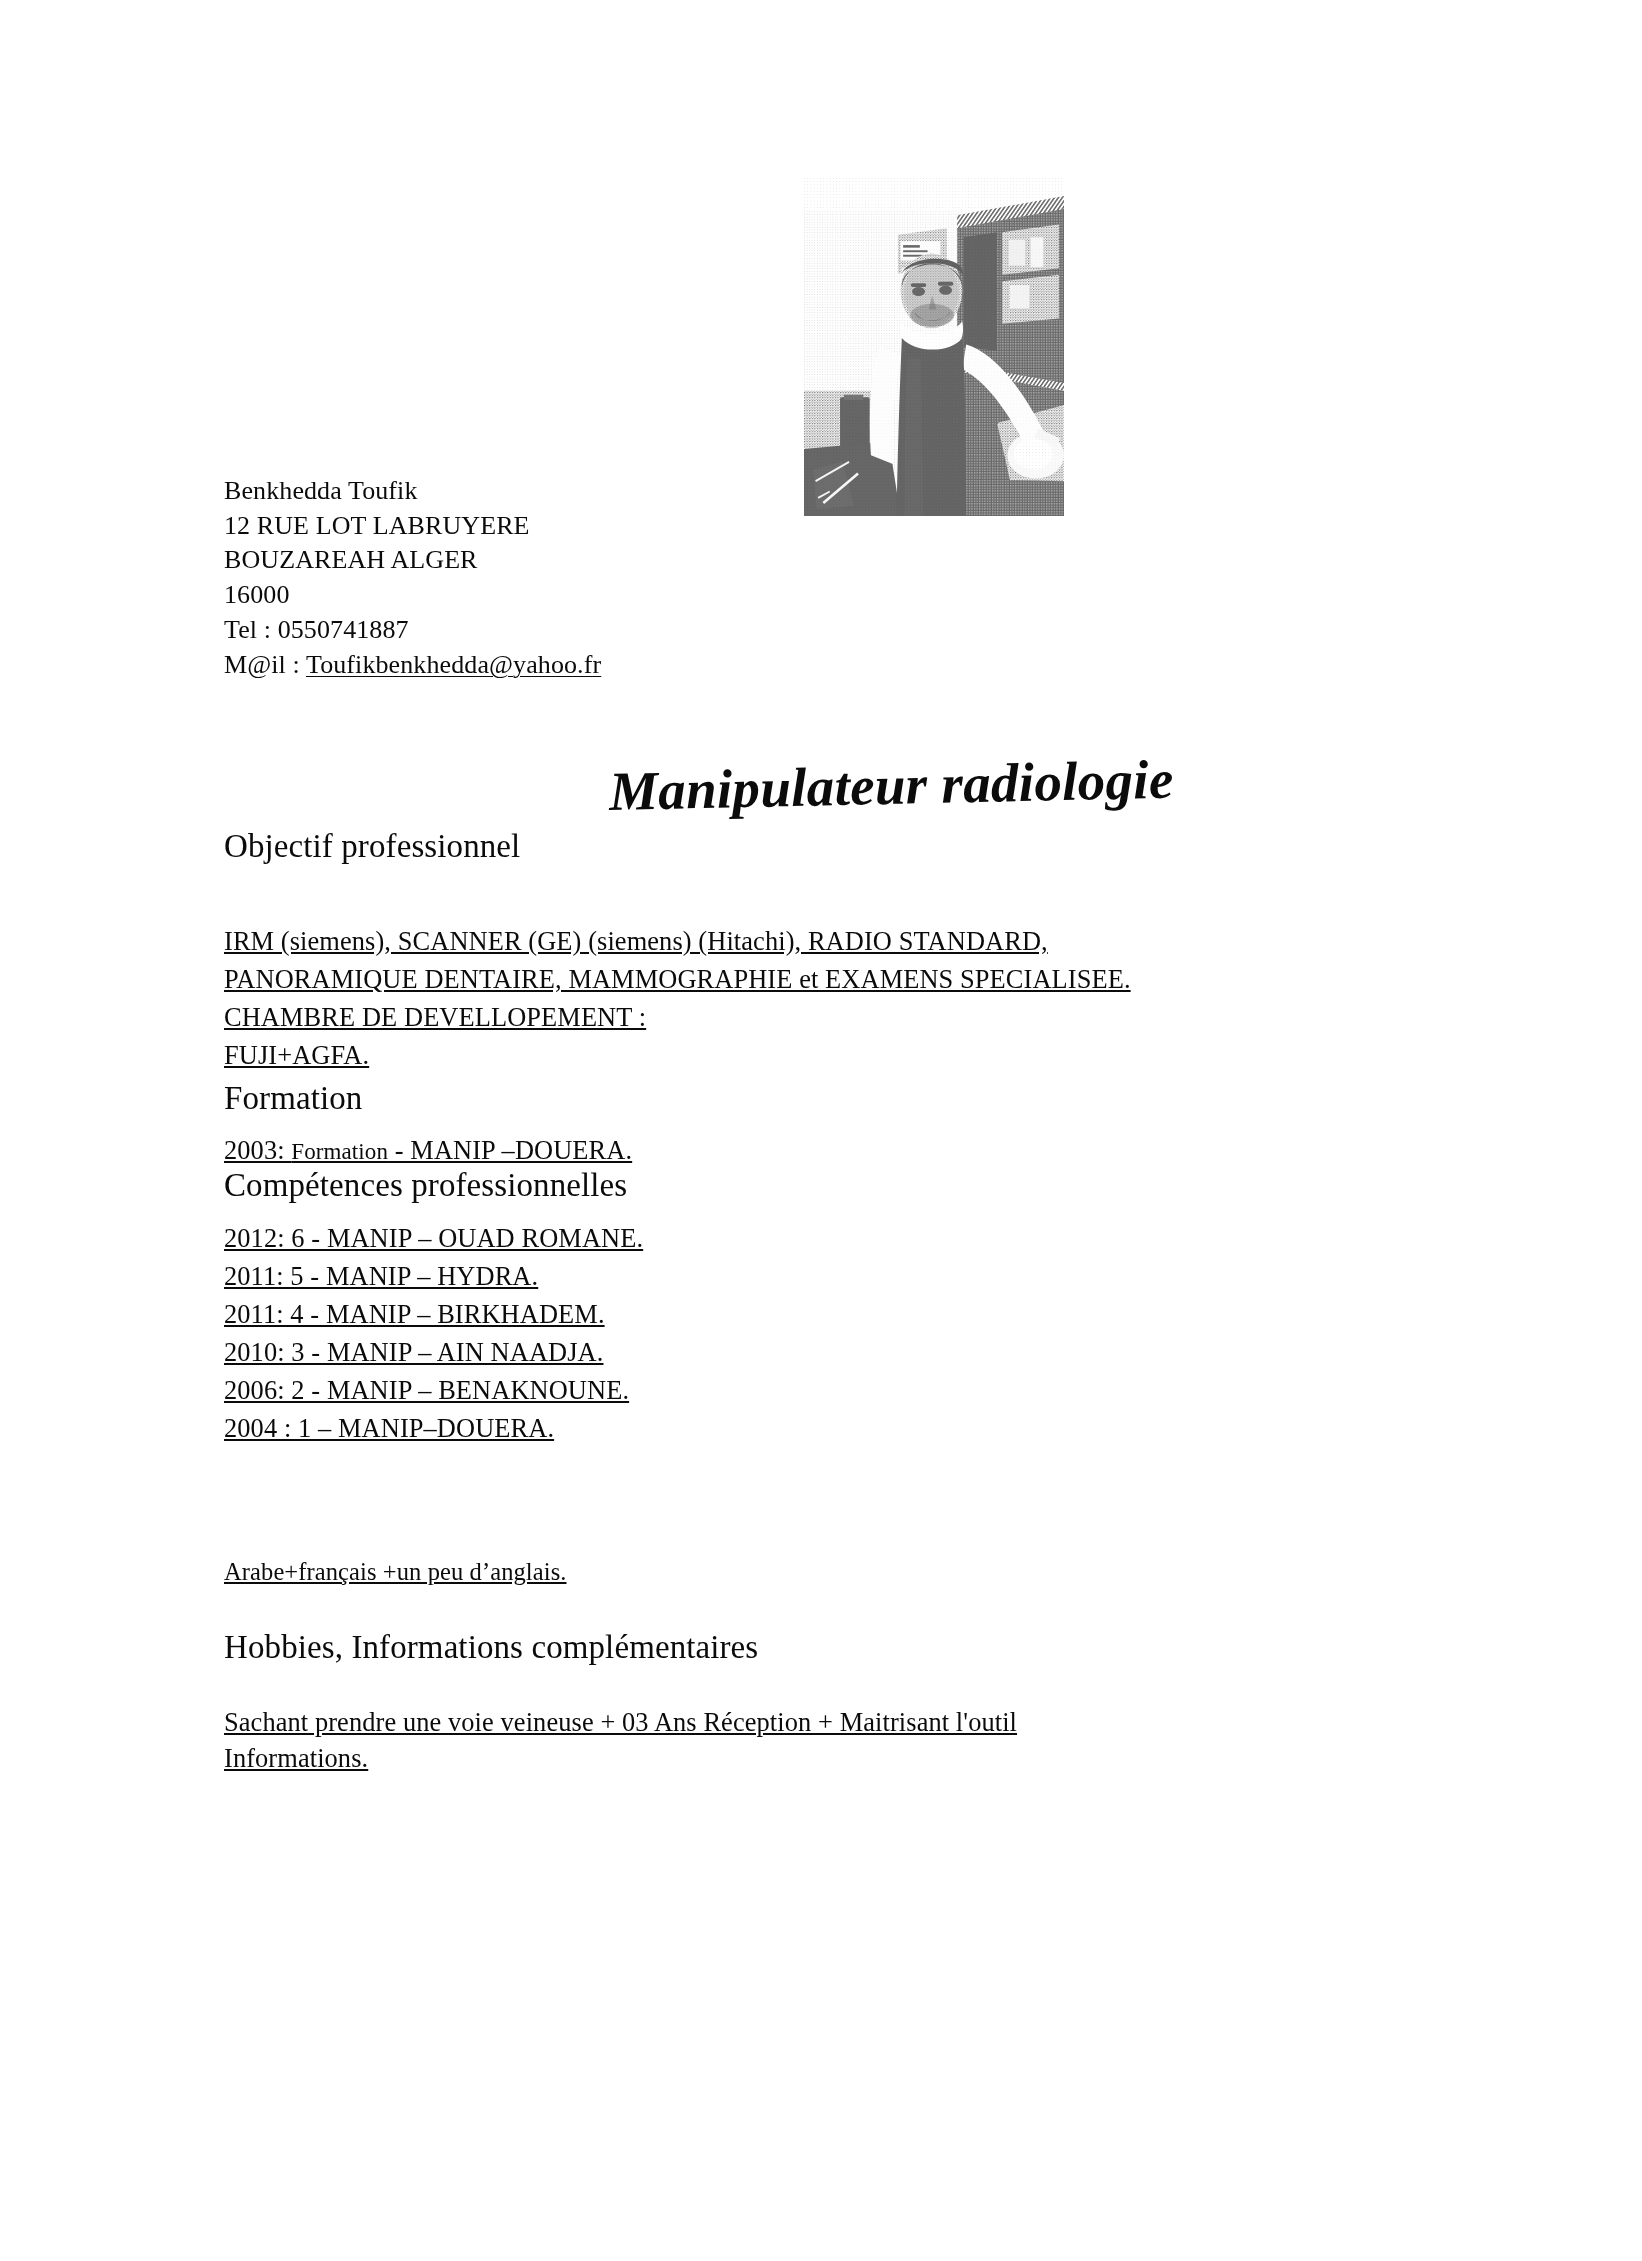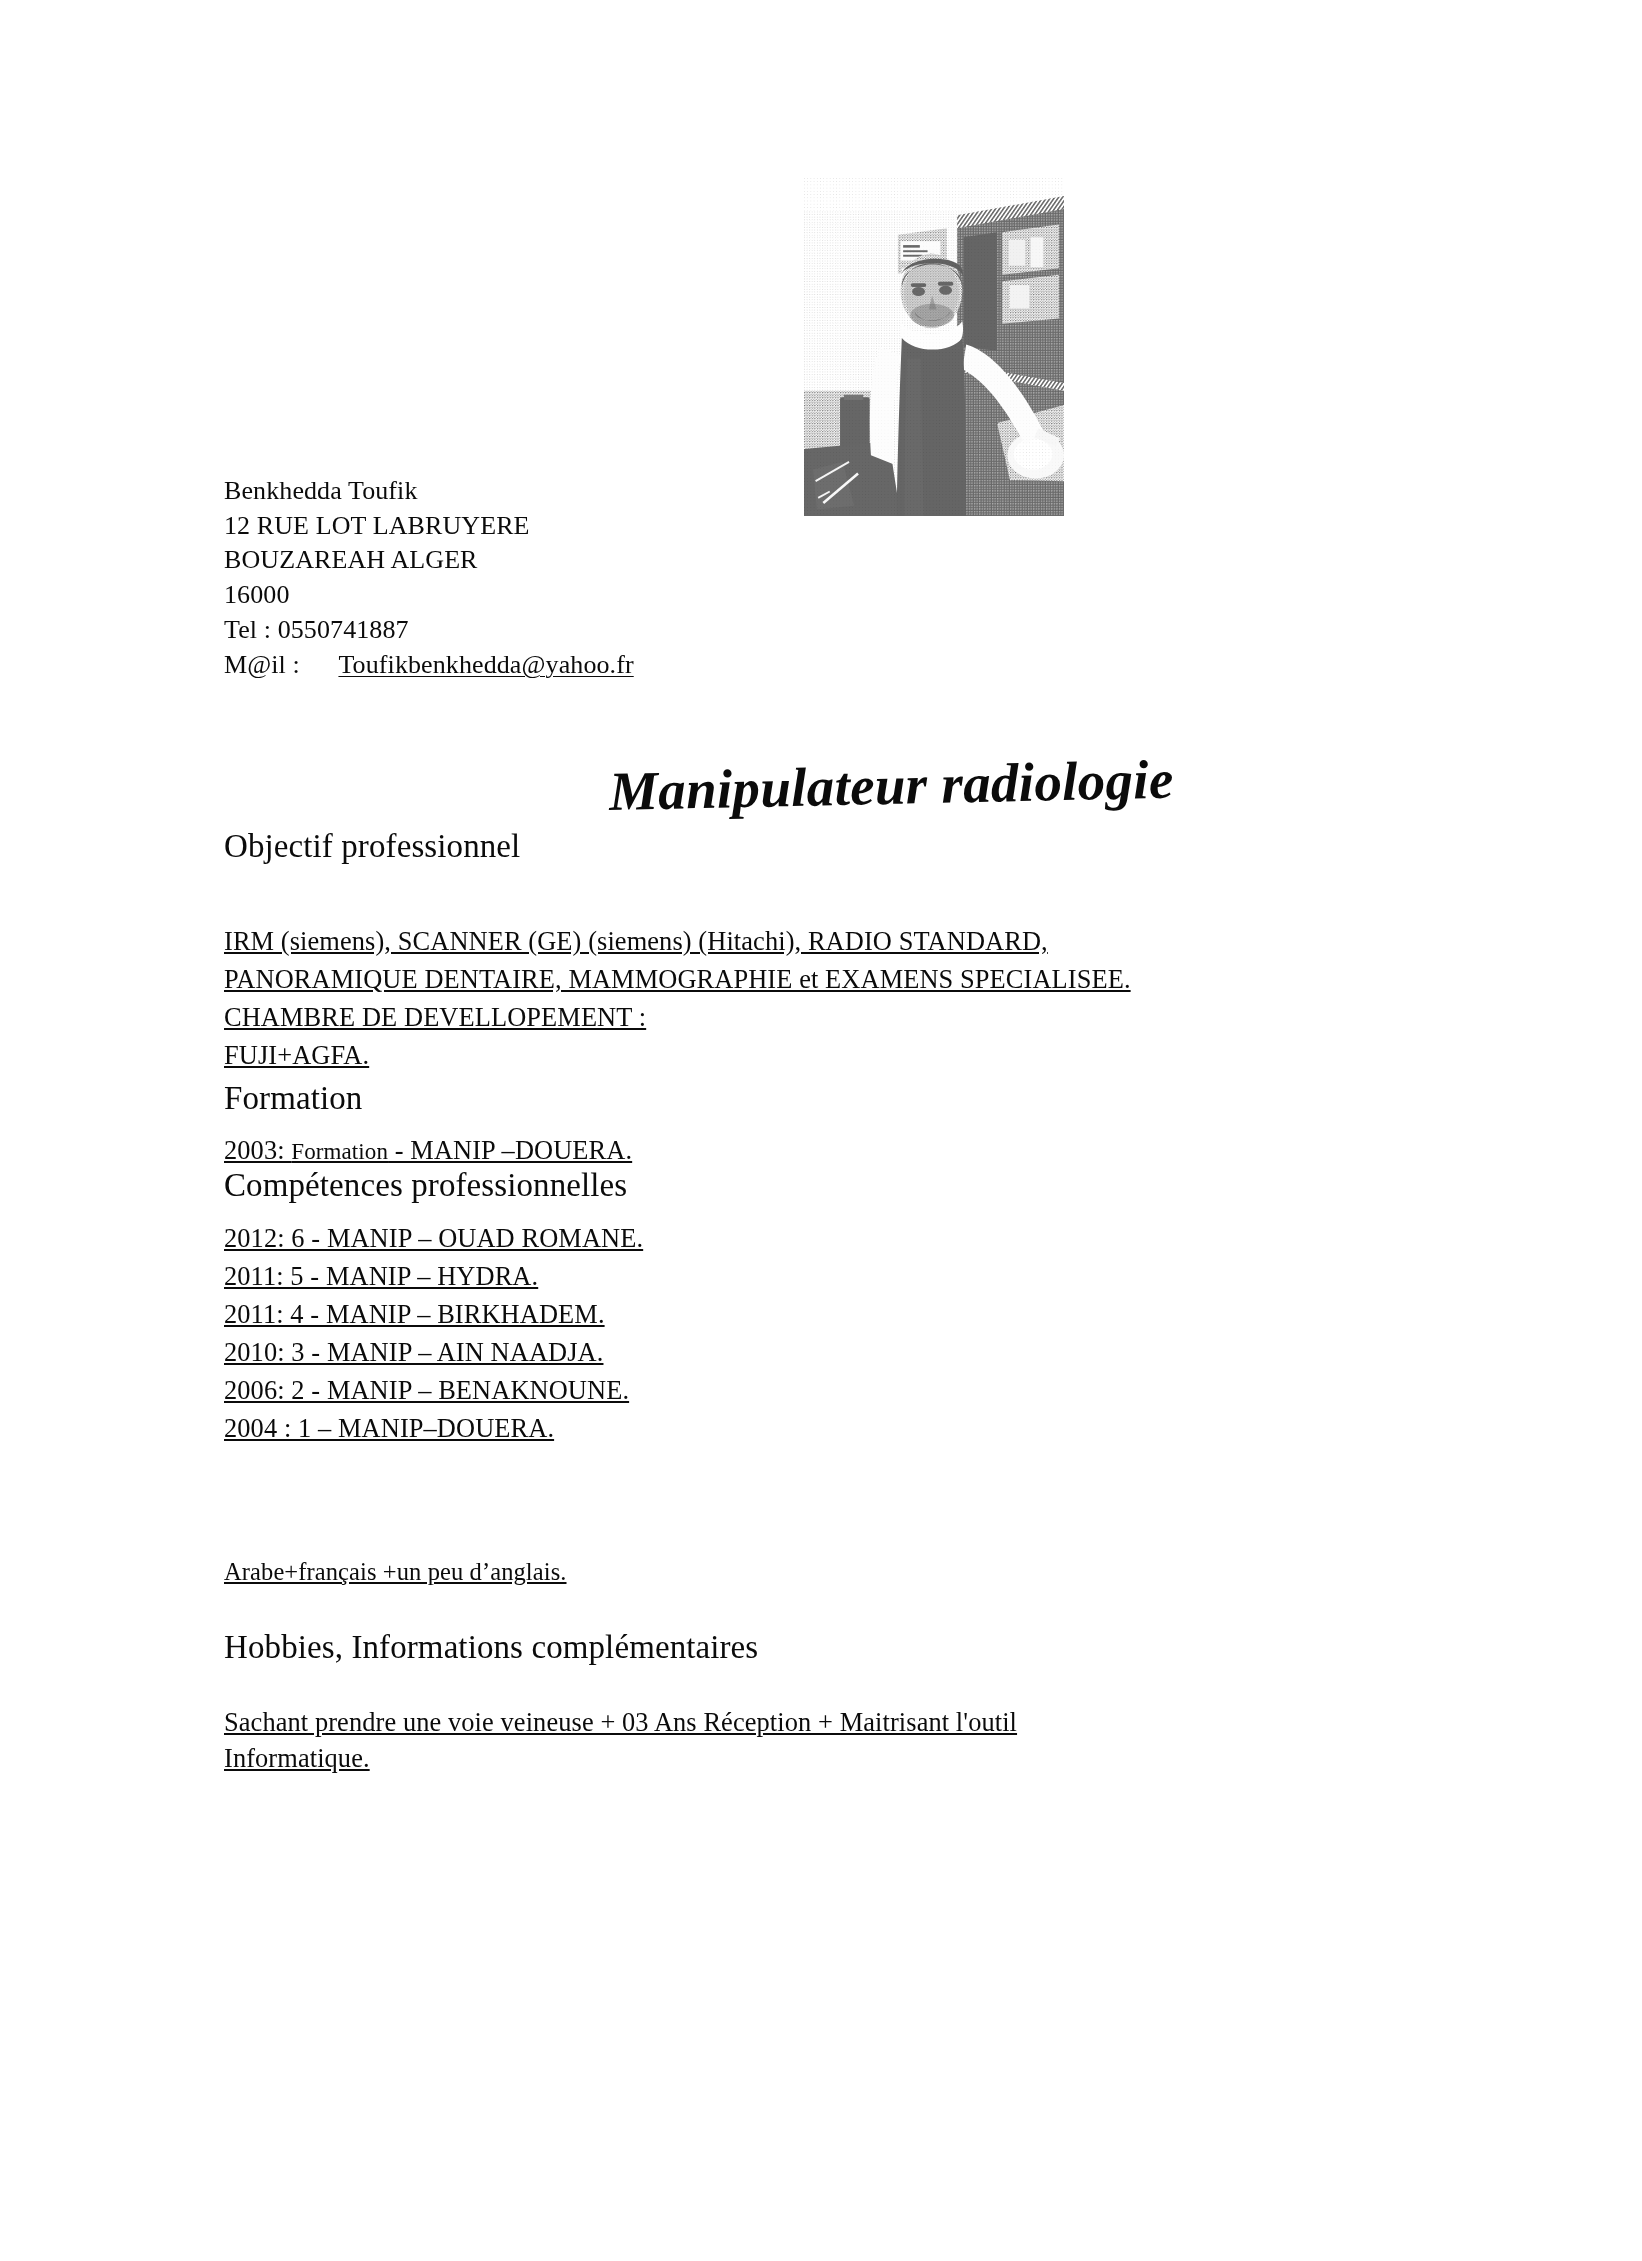--- a/index.html
+++ b/index.html
@@ -40,21 +40,20 @@
   .contact .line {
     font-size: 26px;
     letter-spacing: 0.1px;
     white-space: nowrap;
   }
   .contact .email-link {
     text-decoration: underline;
     text-underline-offset: 2.6px;
     text-decoration-thickness: 1.3px;
     color: #0b0b0b;
-    margin-left: 32px;
   }
 
   
   .job-title {
     position: absolute;
     left: 609px;
     top: 760px;
     font-size: 55px;
     font-weight: bold;
     font-style: italic;
@@ -234,21 +233,21 @@
   <div class="body-line" style="top:1261px">2011:  5 - MANIP – HYDRA.</div>
   <div class="body-line" style="top:1299px">2011:  4 - MANIP – BIRKHADEM.</div>
   <div class="body-line" style="top:1337px">2010:  3 - MANIP – AIN NAADJA.</div>
   <div class="body-line" style="top:1375px">2006:  2 - MANIP – BENAKNOUNE.</div>
   <div class="body-line" style="top:1413px">2004 : 1 – MANIP–DOUERA.</div>
 
   <div class="body-line" style="top:1558px; font-size:24.5px">Arabe+français +un peu d’anglais.</div>
 
   <div class="h-sec" style="top:1629px">Hobbies, Informations complémentaires</div>
   <div class="body-line" style="top:1707px">Sachant prendre une voie veineuse + 03 Ans Réception + Maitrisant l'outil</div>
-  <div class="body-line" style="top:1743px">Informatique.</div>
+  <div class="body-line" style="top:1743px">Informations.</div>
 
   <div class="sig">ToufikBenkhedda</div>
 
   <div class="page-num">1</div>
 
   <div class="scan-tint"></div>
 </div>
 
 
 </body></html>

